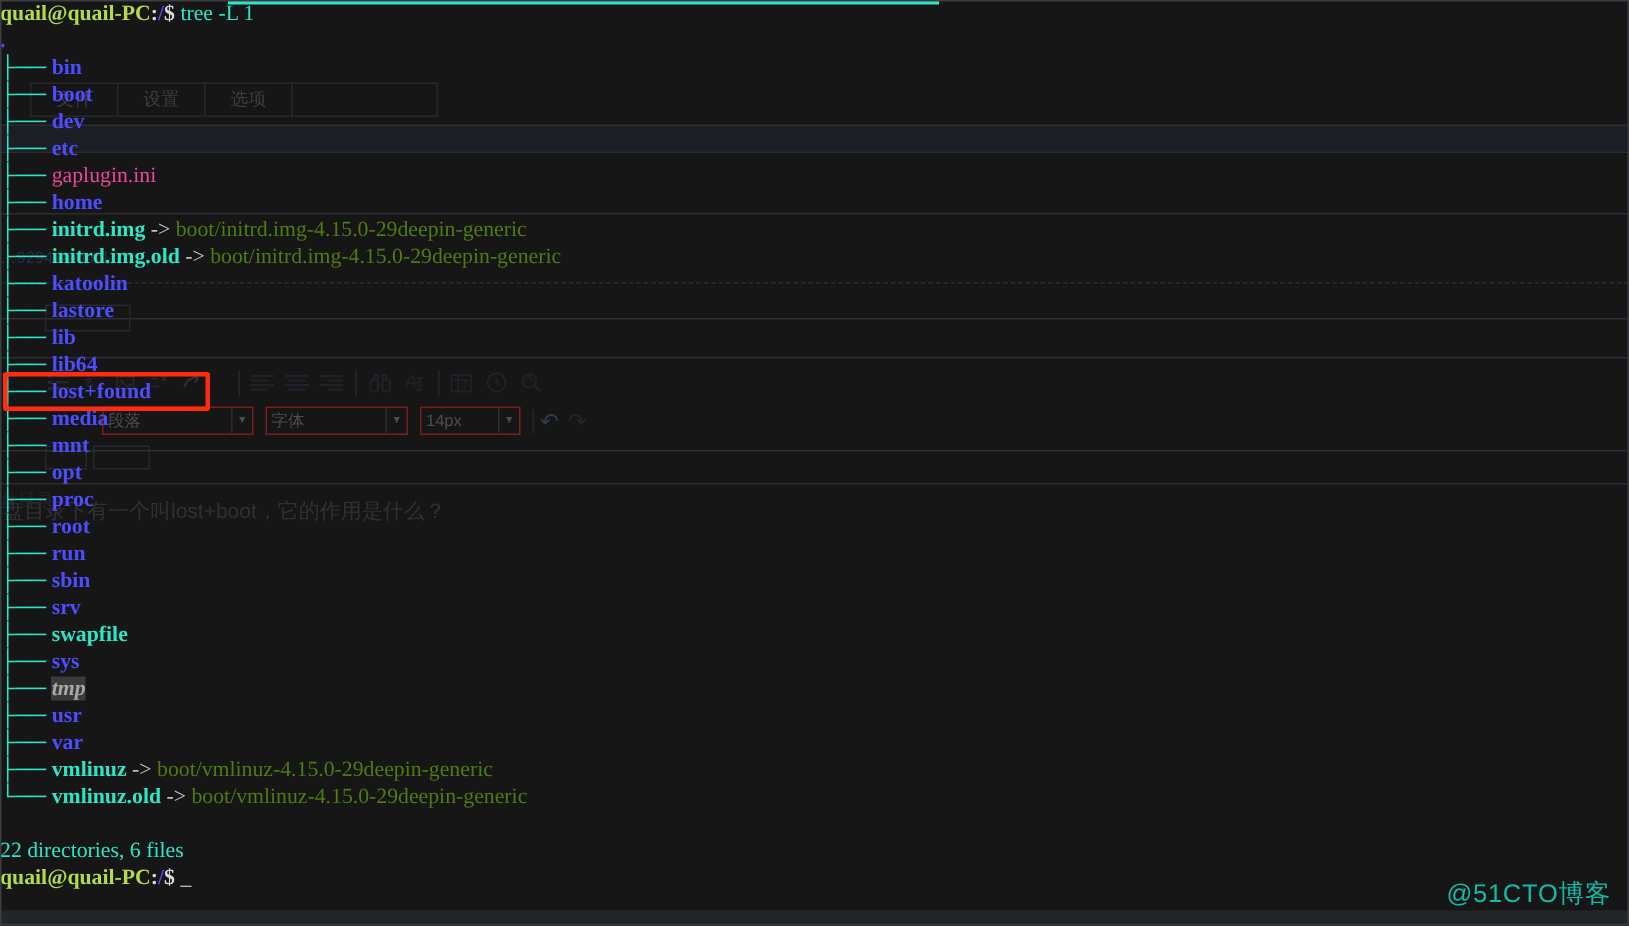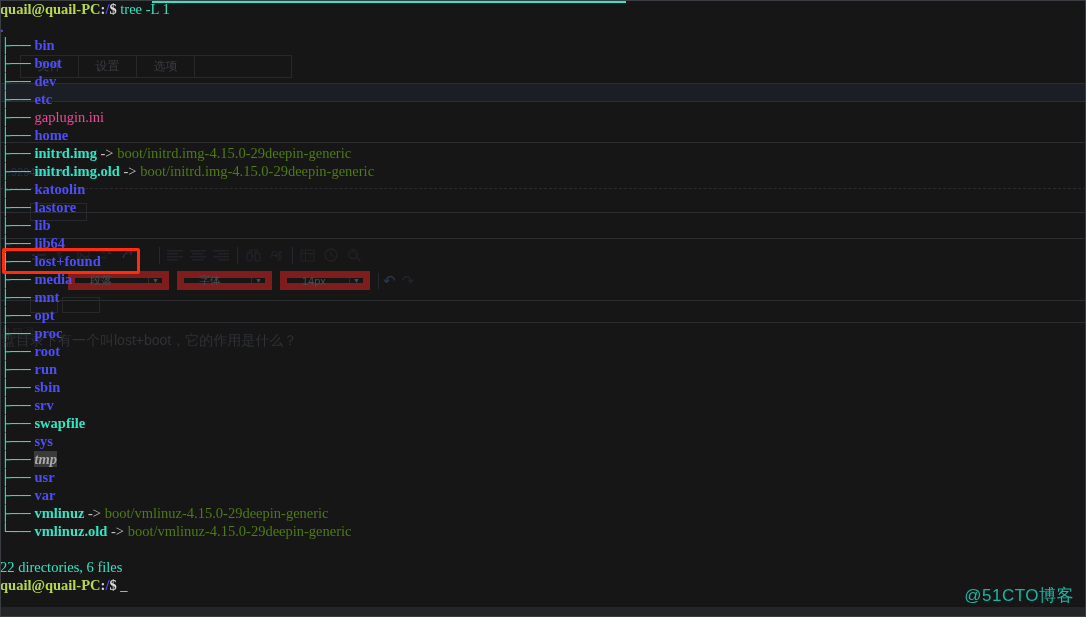--- a/index.html
+++ b/index.html
@@ -69,38 +69,38 @@
   }
   .tb-ico svg{display:block;}
   
   .ghost-selects{
     position:absolute;top:271px;left:68px;
     display:flex;align-items:center;
   }
   .gsel{
     position:relative;
     height:19px;
-    border:7px solid #7f1d1d;
+    border:1px solid #7f1d1d;
     margin-right:8px;
     display:flex;align-items:center;
     color:#4a4d53;
     font-family:"Liberation Sans",sans-serif;
     font-size:11px;
-    padding-left:15px;
+    padding-left:3px;
     box-sizing:border-box;
   }
   .gsel .arw{
     position:absolute;right:0;top:0;bottom:0;width:13px;
     border-left:1px solid #2a2d33;
     display:flex;align-items:center;justify-content:center;
     font-size:7px;color:#4a4d53;
   }
   .gsel.w1{width:101px;}
   .gsel.w2{width:95px;}
-  .gsel.w3{width:90px;}
+  .gsel.w3{width:67px;}
   .undo{
     color:#2f3a52;font-size:15px;margin-left:4px;
     font-family:"DejaVu Sans",sans-serif;
   }
   .redo{color:#23262d;font-size:15px;margin-left:6px;
     font-family:"DejaVu Sans",sans-serif;}
   .ghost-q{
     position:absolute;top:332px;left:2px;
     font-family:"Liberation Sans",sans-serif;
     font-size:14px;color:#2f3136;

